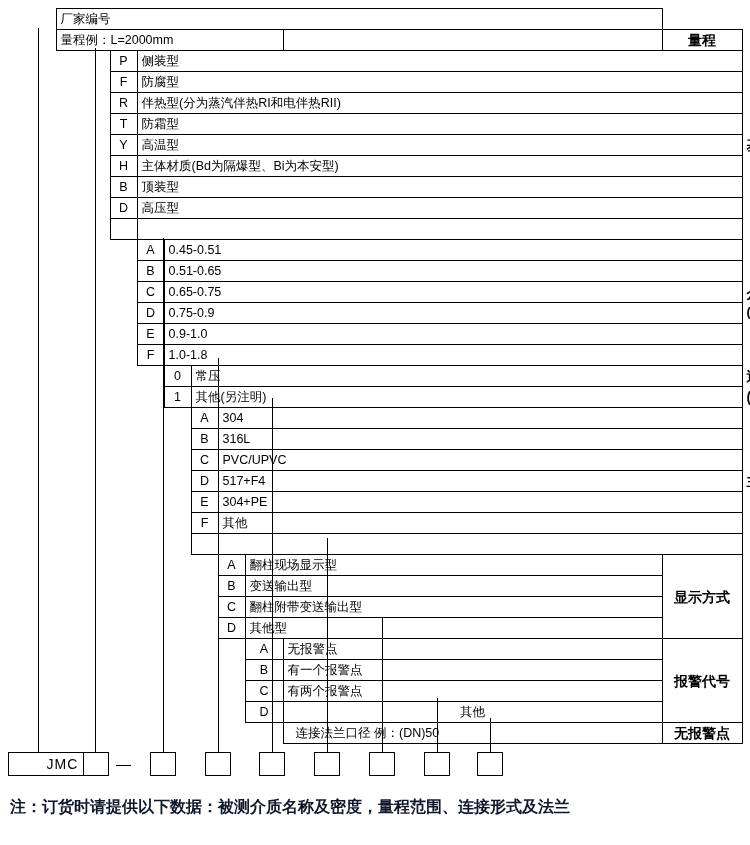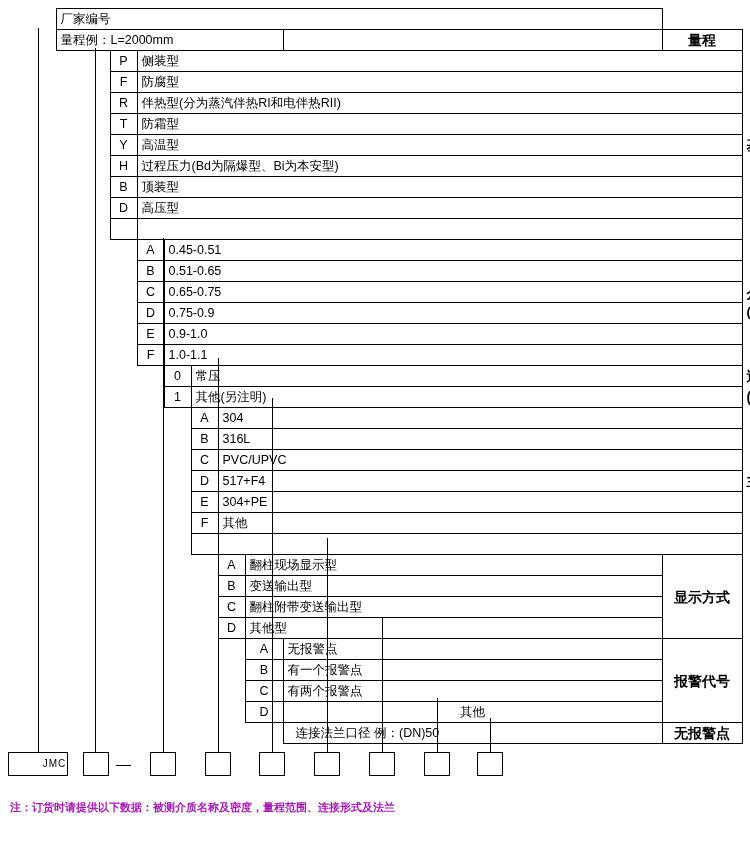--- a/index.html
+++ b/index.html
@@ -74,45 +74,45 @@
     position: absolute;
     border: 1px solid #000;
     height: 24px;
     box-sizing: border-box;
     background: #fff;
     font-size: 13px;
     line-height: 22px;
     text-align: center;
   }
   .bx.jmc {
-    width: 60px;
-    font-size: 10px;
+    width: 76px;
+    font-size: 14px;
     letter-spacing: 1px;
     padding-left: 33px;
   }
   .dash {
     position: absolute;
     font-size: 15px;
     line-height: 24px;
   }
   
   .vline {
     position: absolute;
     width: 1px;
     background: #000;
   }
   
   .note {
     position: absolute;
     left: 10px;
     top: 795px;
     width: 740px;
-    color: #a21caf;
+    color: #0f172a;
     font-weight: bold;
-    font-size: 11px;
+    font-size: 16px;
     line-height: 24px;
   }
 </style>
 </head>
 <body>
 
 <div id="root">
 
   <table class="grid">
     <colgroup>
@@ -177,21 +177,21 @@
           <td class="noborder"></td>
           <td class="noborder"></td>
       <td class="code">Y</td>
       <td colspan="7" class="lbl">高温型</td>
     </tr>
     <tr>
       <td class="noborder"></td>
           <td class="noborder"></td>
           <td class="noborder"></td>
       <td class="code">H</td>
-      <td colspan="7" class="lbl">过程压力(Bd为隔爆型、Bi为本安型)</td>
+      <td colspan="7" class="lbl">主体材质(Bd为隔爆型、Bi为本安型)</td>
     </tr>
     <tr>
       <td class="noborder"></td>
           <td class="noborder"></td>
           <td class="noborder"></td>
       <td class="code">B</td>
       <td colspan="7" class="lbl">顶装型</td>
     </tr>
     <tr>
       <td class="noborder"></td>
@@ -252,21 +252,21 @@
           <td class="noborder"></td>
       <td class="code">E</td>
       <td colspan="6" class="lbl">0.9-1.0</td>
     </tr>
     <tr>
       <td class="noborder"></td>
           <td class="noborder"></td>
           <td class="noborder"></td>
           <td class="noborder"></td>
       <td class="code">F</td>
-      <td colspan="6" class="lbl">1.0-1.1</td>
+      <td colspan="6" class="lbl">1.0-1.8</td>
     </tr>
 
     <tr>
       <td class="noborder"></td>
           <td class="noborder"></td>
           <td class="noborder"></td>
           <td class="noborder"></td>
           <td class="noborder"></td>
       <td class="code">0</td>
       <td colspan="5" class="lbl">常压</td>

